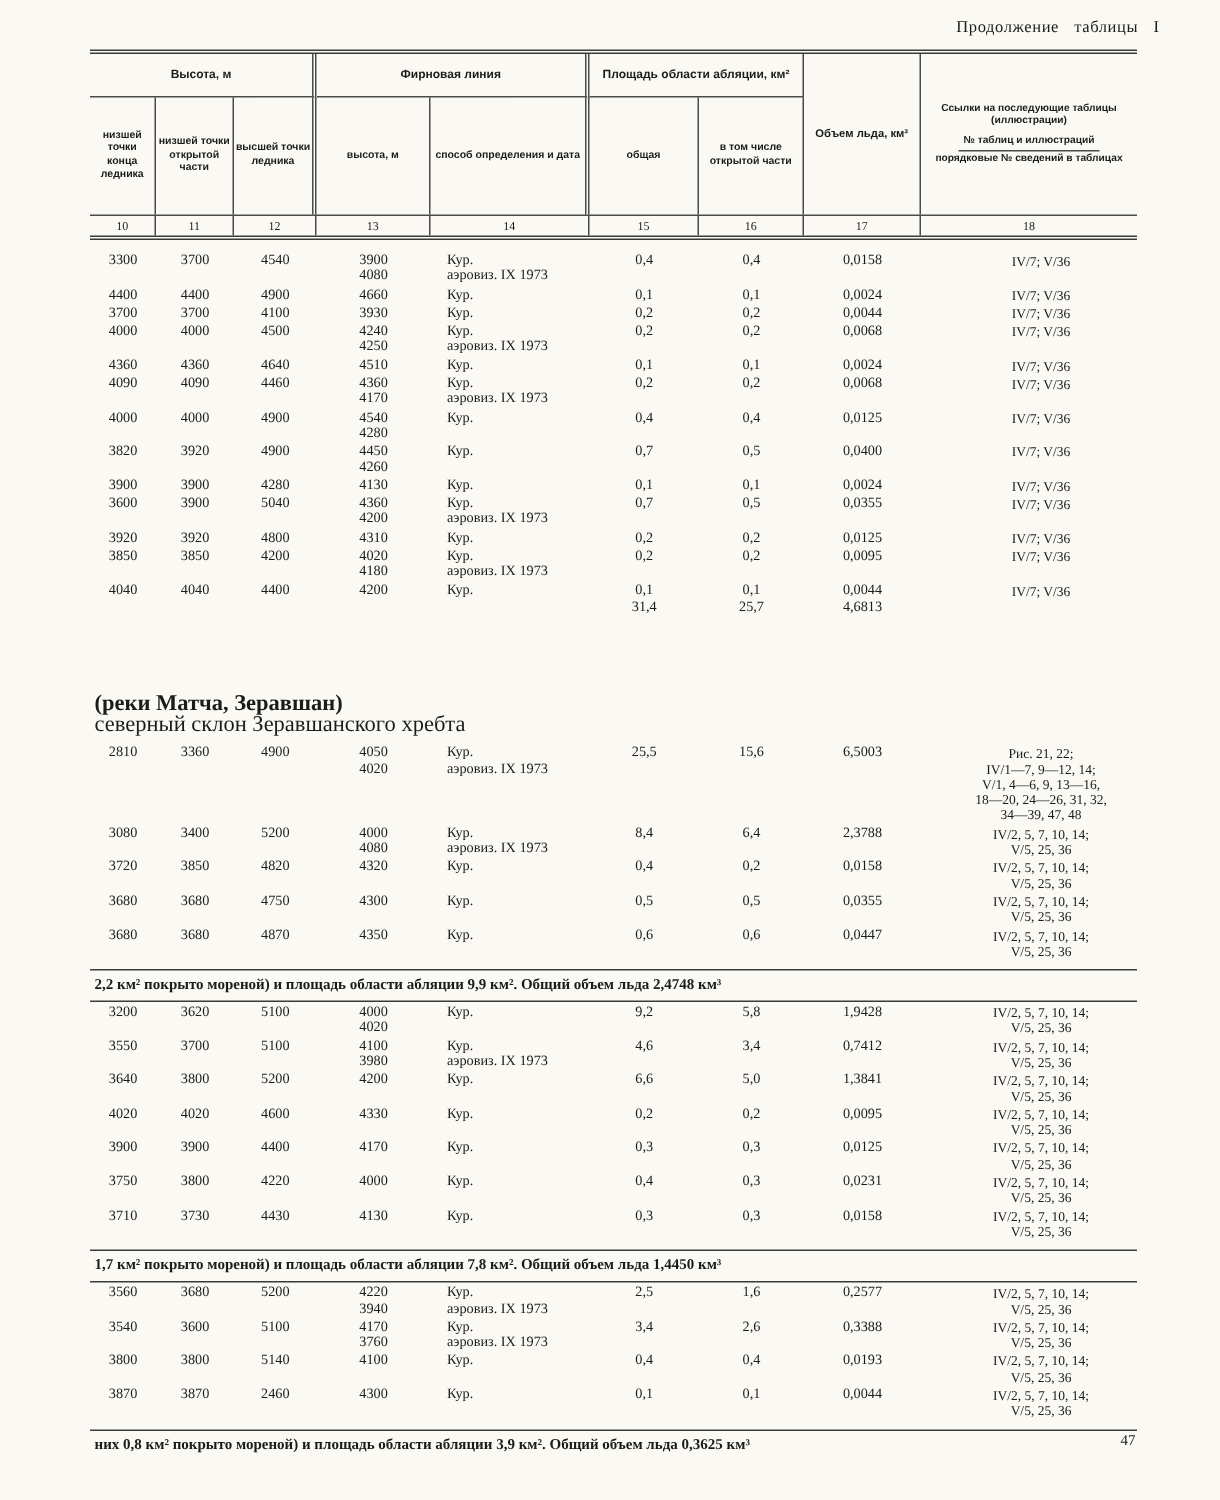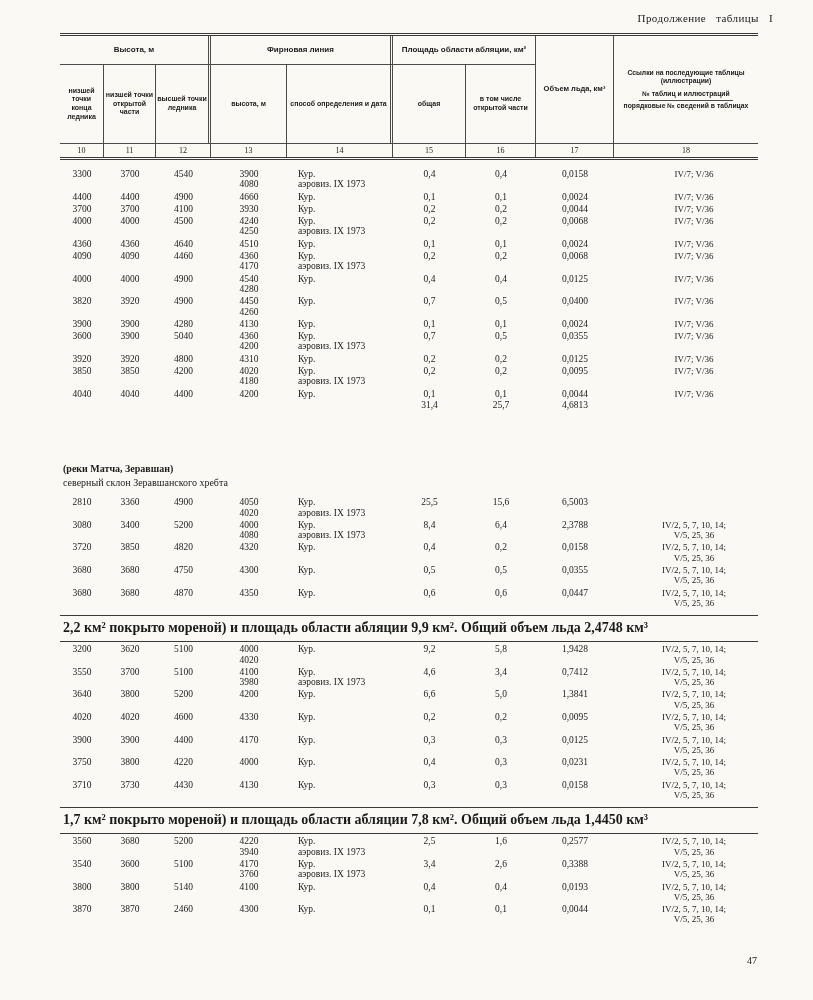--- a/index.html
+++ b/index.html
@@ -38,24 +38,24 @@
   .hnum>div:last-child{border-right:none}
 
   
   .tbody{padding-top:7px;font-size:9.5px}
   .row{display:grid;grid-template-columns:44px 52px 55px 76px 106px 73px 70px 78px 144px;
        line-height:10.3px;margin-top:2px}
   .row .c{text-align:center}
   .row .c14{text-align:left;padding-left:11px}
   .row .c18{text-align:center;padding-left:16px;font-size:9px}
   .total-row{margin-top:1px}
-  .sec-head{margin-top:52px;margin-bottom:7px;padding-left:3px;font-size:10px;line-height:14px}
+  .sec-head{margin-top:52px;margin-bottom:7px;padding-left:3px;font-size:15px;line-height:14px}
   .sh-bold{font-weight:bold}
   .note{margin-top:7px;border-top:1px solid #3a3a3a;border-bottom:1px solid #3a3a3a;
-        padding:4px 0 5px 3px;font-weight:bold;font-size:14px}
+        padding:4px 0 5px 3px;font-weight:bold;font-size:10px}
   .note.no-bottom{border-bottom:none}
 </style>
 </head>
 <body>
 
 <div class="running-head">Продолжение таблицы I</div>
 
 <div class="tablewrap">
   <div class="thead">
     <div class="thead-main">
@@ -349,20 +349,27 @@
           <div class="ln">4050</div>
           <div class="ln">4020</div>
         </div>
         <div class="c c14">
           <div class="ln">Кур.</div>
           <div class="ln">аэровиз. IX 1973</div>
         </div>
         <div class="c c15">25,5</div>
         <div class="c c16">15,6</div>
         <div class="c c17">6,5003</div>
+        <div class="c c18">
+          <div class="ln">Рис. 21, 22;</div>
+          <div class="ln">IV/1—7, 9—12, 14;</div>
+          <div class="ln">V/1, 4—6, 9, 13—16,</div>
+          <div class="ln">18—20, 24—26, 31, 32,</div>
+          <div class="ln">34—39, 47, 48</div>
+        </div>
       </div>
       <div class="row">
         <div class="c c10">3080</div>
         <div class="c c11">3400</div>
         <div class="c c12">5200</div>
         <div class="c c13">
           <div class="ln">4000</div>
           <div class="ln">4080</div>
         </div>
         <div class="c c14">
@@ -632,16 +639,17 @@
           <div class="ln">Кур.</div>
         </div>
         <div class="c c15">0,1</div>
         <div class="c c16">0,1</div>
         <div class="c c17">0,0044</div>
         <div class="c c18">
           <div class="ln">IV/2, 5, 7, 10, 14;</div>
           <div class="ln">V/5, 25, 36</div>
         </div>
       </div>
+      <div class="note no-bottom">них 0,8 км²  покрыто  мореной)  и  площадь  области  абляции  3,9 км². Общий объем льда 0,3625 км³</div>
     </div>
 </div>
 
 <div class="page-number">47</div>
 
 </body></html>

